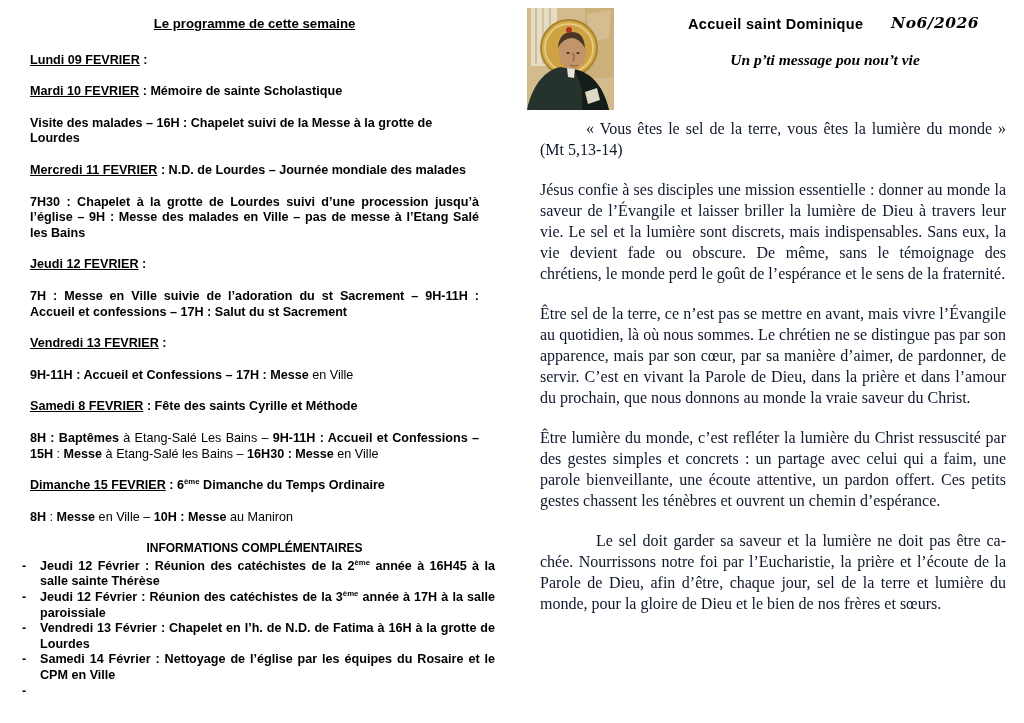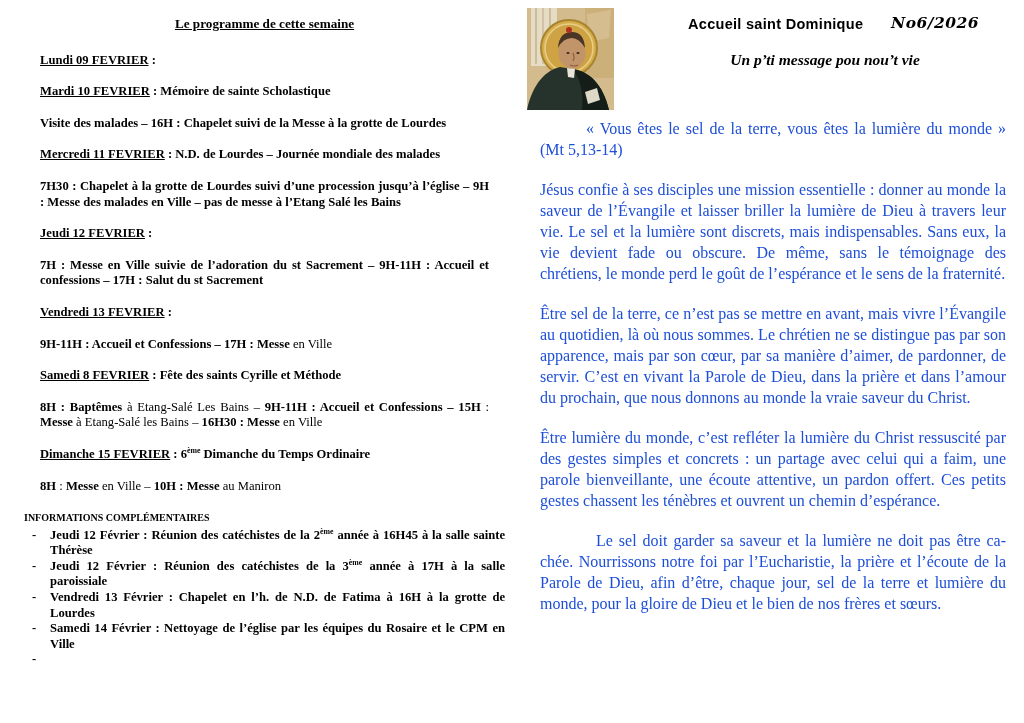--- a/index.html
+++ b/index.html
@@ -3,35 +3,35 @@
 <meta charset="utf-8">
 <style>
   html,body{margin:0;padding:0;}
   body{
     width:1024px;height:723px;position:relative;overflow:hidden;
     background:#ffffff;color:#000;
     font-family:"Liberation Sans", sans-serif;
   }
   
   .left-col{
-    position:absolute;left:24px;top:12px;width:481px;
-    font-weight:bold;font-size:12.6px;line-height:15.6px;font-family:Liberation Serif, serif;
+    position:absolute;left:14px;top:12px;width:481px;
+    font-weight:bold;font-size:12.6px;line-height:15.6px;
   }
   .left-title{
     text-align:center;text-decoration:underline;
     font-size:13.2px;margin:4px 0 21px 0;
   }
   .day{margin:0 0 13px 0;}
   .day p{margin:16px;}
   .justify{text-align:justify;}
   .r{font-weight:400;}
   .u{text-decoration:underline;}
   .s{font-size:0.62em;vertical-align:super;line-height:0;}
   .info-title{
-    text-align:left;font-size:10px;margin:16px 0 2px 0;
+    text-align:center;font-size:12px;margin:16px 0 2px 0;
   }
   .info-item{display:flex;margin:0;}
   .bullet{flex:0 0 26px;padding-left:8px;box-sizing:border-box;}
   .info-text{flex:1;text-align:justify;}
   
   .saint{position:absolute;left:527px;top:8px;width:87px;height:102px;}
   .parish{
     position:absolute;left:688px;top:16px;
     font-weight:bold;font-size:14.5px;letter-spacing:.3px;
   }
@@ -42,21 +42,21 @@
   }
   .subtitle{
     position:absolute;left:640px;top:51px;width:370px;text-align:center;
     font-family:"Liberation Serif", serif;font-style:italic;font-weight:bold;
     font-size:15.5px;
   }
   
   .body-text{
     position:absolute;left:540px;top:118px;width:466px;
     font-family:"Liberation Serif", serif;
-    font-size:16px;line-height:21px;text-align:justify;color:#1d4ed8;
+    font-size:16px;line-height:21px;text-align:justify;color:#0f172a;
   }
   .body-text p{margin:0 0 19px 0;}
   .body-text p.indent{text-indent:46px;}
   .body-text p.indent-lg{text-indent:56px;}
   .body-text p:last-child{margin-bottom:0;}
 </style>
 </head>
 <body>
 
 <div class="left-col">

